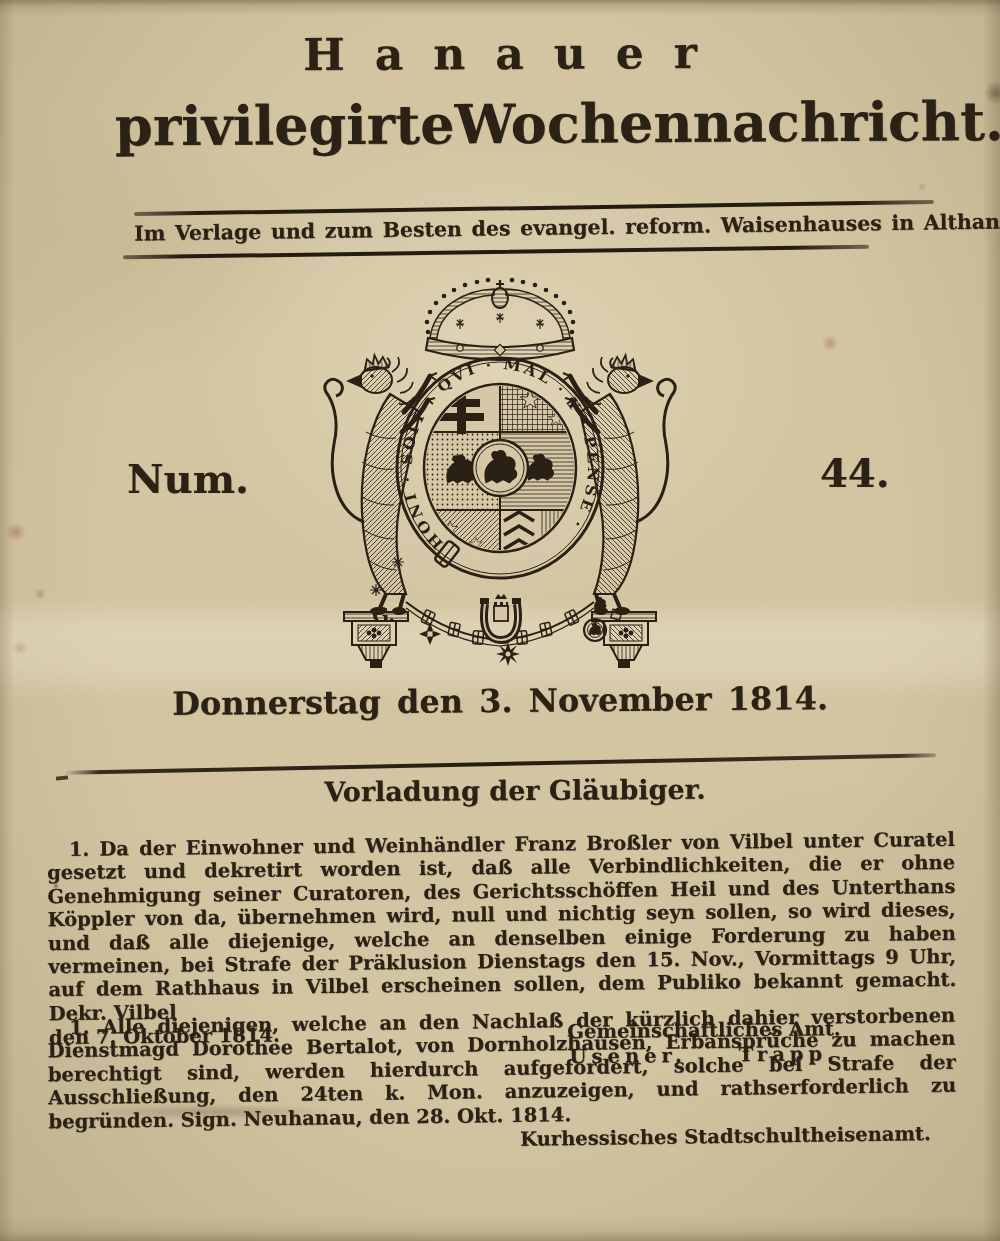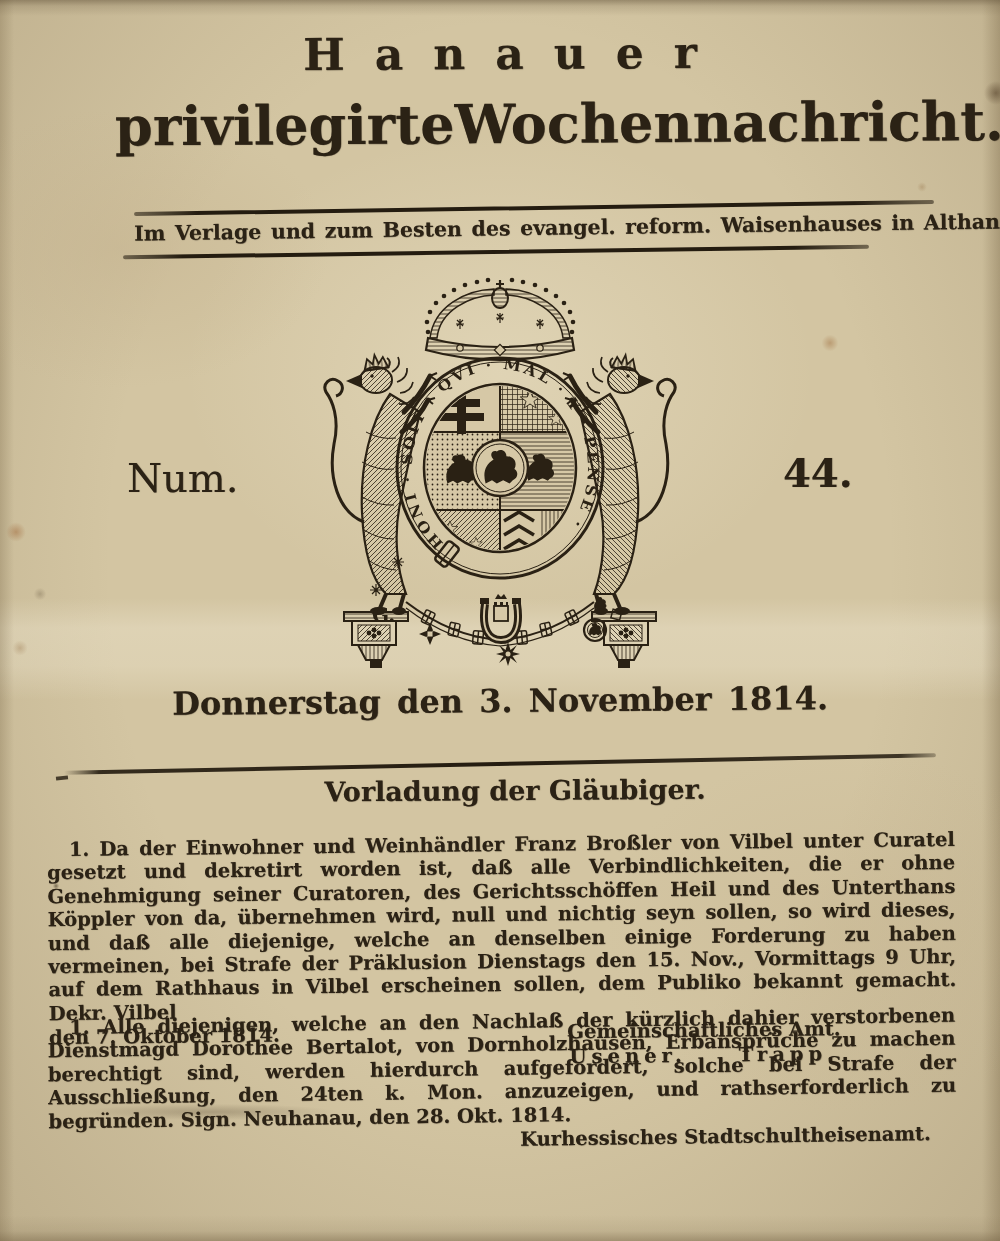--- a/index.html
+++ b/index.html
@@ -42,22 +42,22 @@
     justify-content:space-between;padding:0 44px 0 115px;
     font-size:54px;font-weight:bold;transform:rotate(-.35deg);
   }
   .rule{position:absolute;height:4px;background:linear-gradient(to right, rgba(36,28,16,.55), #241c10 8%, #241c10 90%, rgba(36,28,16,.55));border-radius:2px;}
   .rule-top{left:134px;top:206px;width:800px;transform:rotate(-.85deg);}
   .rule-bottom{left:123px;top:250px;width:746px;transform:rotate(-.8deg);}
   .imprint{
     position:absolute;left:134px;top:216px;width:790px;white-space:nowrap;
     font-size:20.5px;font-weight:bold;word-spacing:2.5px;transform:rotate(-.8deg);
   }
-  .num-label{position:absolute;left:127px;top:455px;font-size:40px;font-weight:normal;}
-  .num-value{position:absolute;left:783px;top:449px;font-size:40px;font-weight:bold;text-align:center;}
+  .num-label{position:absolute;left:127px;top:455px;font-size:40px;font-weight:bold;}
+  .num-value{position:absolute;left:820px;top:449px;font-size:40px;font-weight:bold;text-align:center;}
   .emblem{position:absolute;left:300px;top:272px;width:400px;height:404px;margin:0;}
   .date-line{
     position:absolute;top:682px;left:0;right:0;text-align:center;
     font-size:32px;font-weight:bold;word-spacing:5px;transform:rotate(-.5deg);
   }
   .divider{
     position:absolute;left:64px;top:762px;width:872px;height:3.5px;border-radius:2px;
     background:linear-gradient(to right, rgba(36,28,16,0), rgba(36,28,16,.9) 4%, #241c10 50%, rgba(36,28,16,.85) 96%, rgba(36,28,16,.3));
     transform:rotate(-1.15deg);
   }

